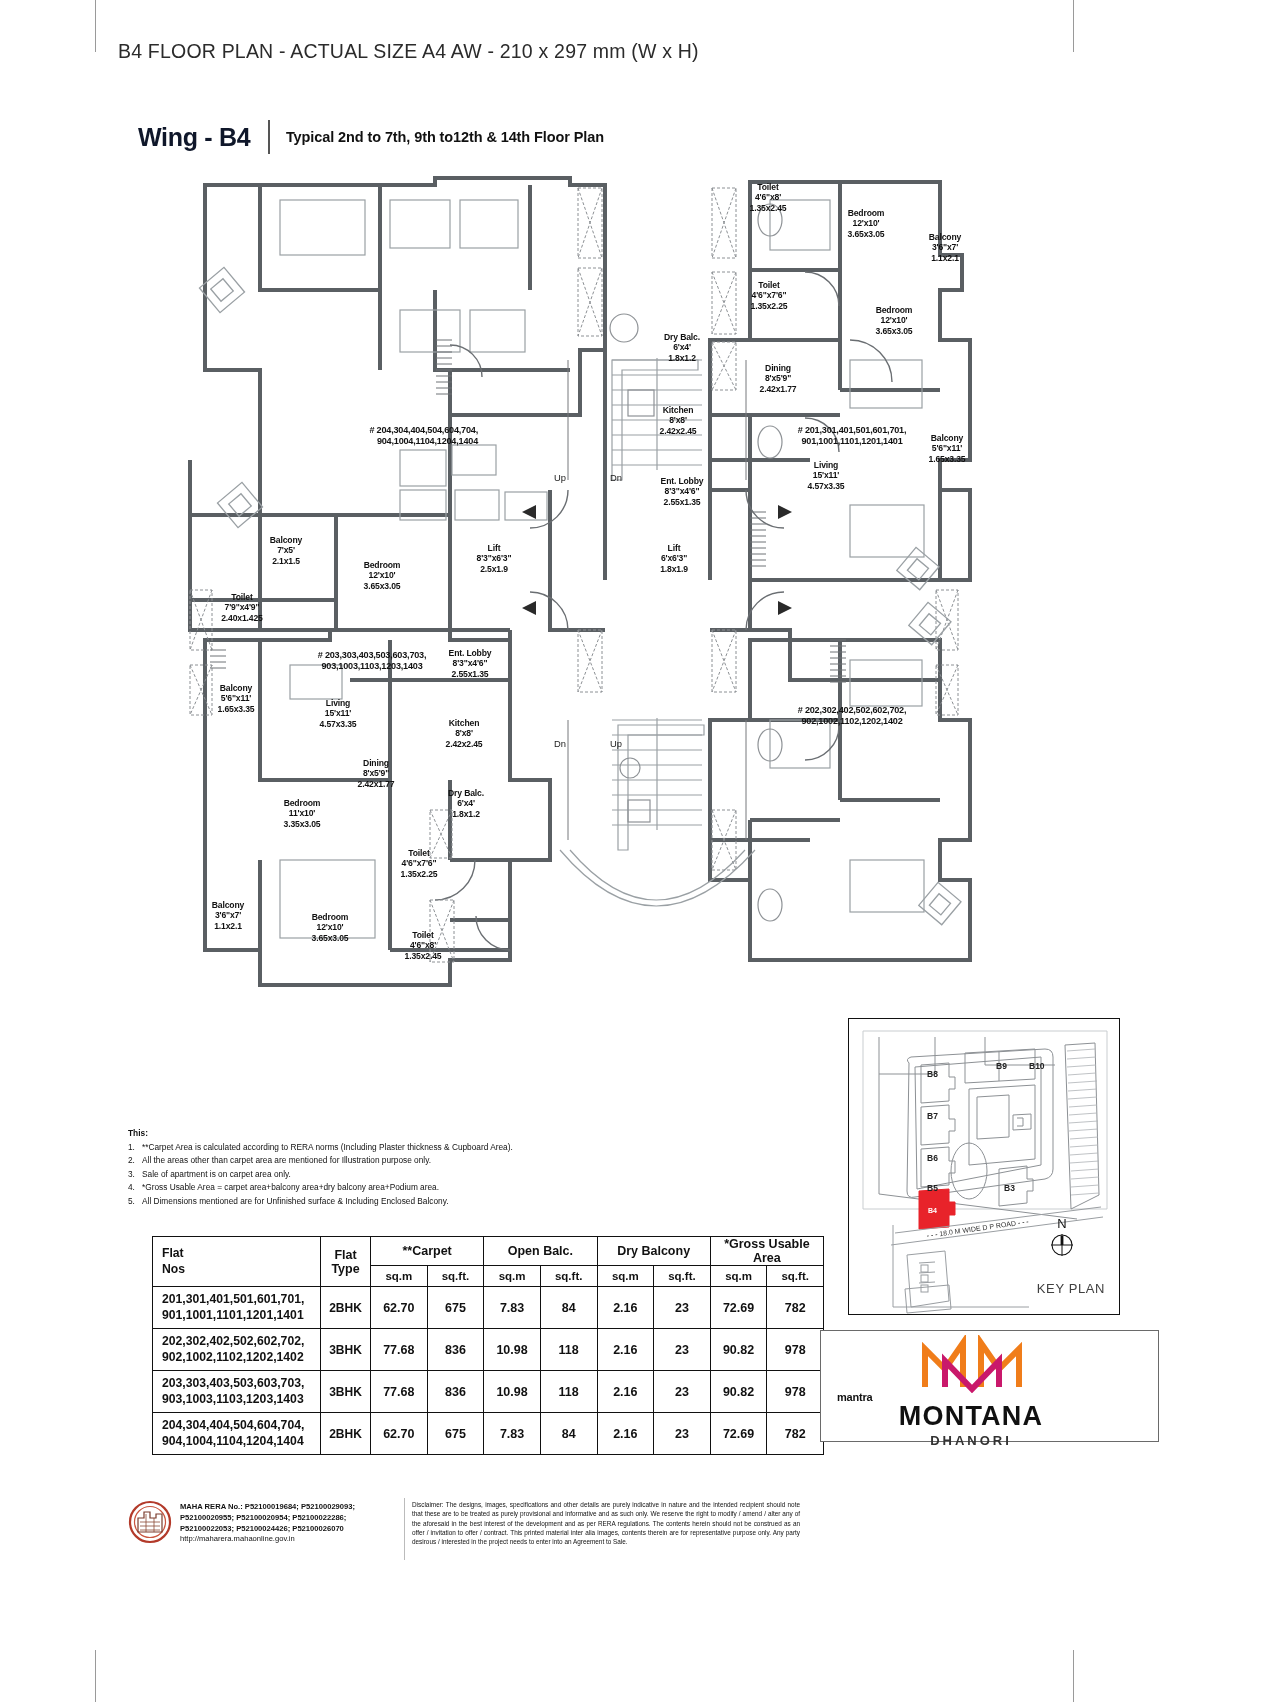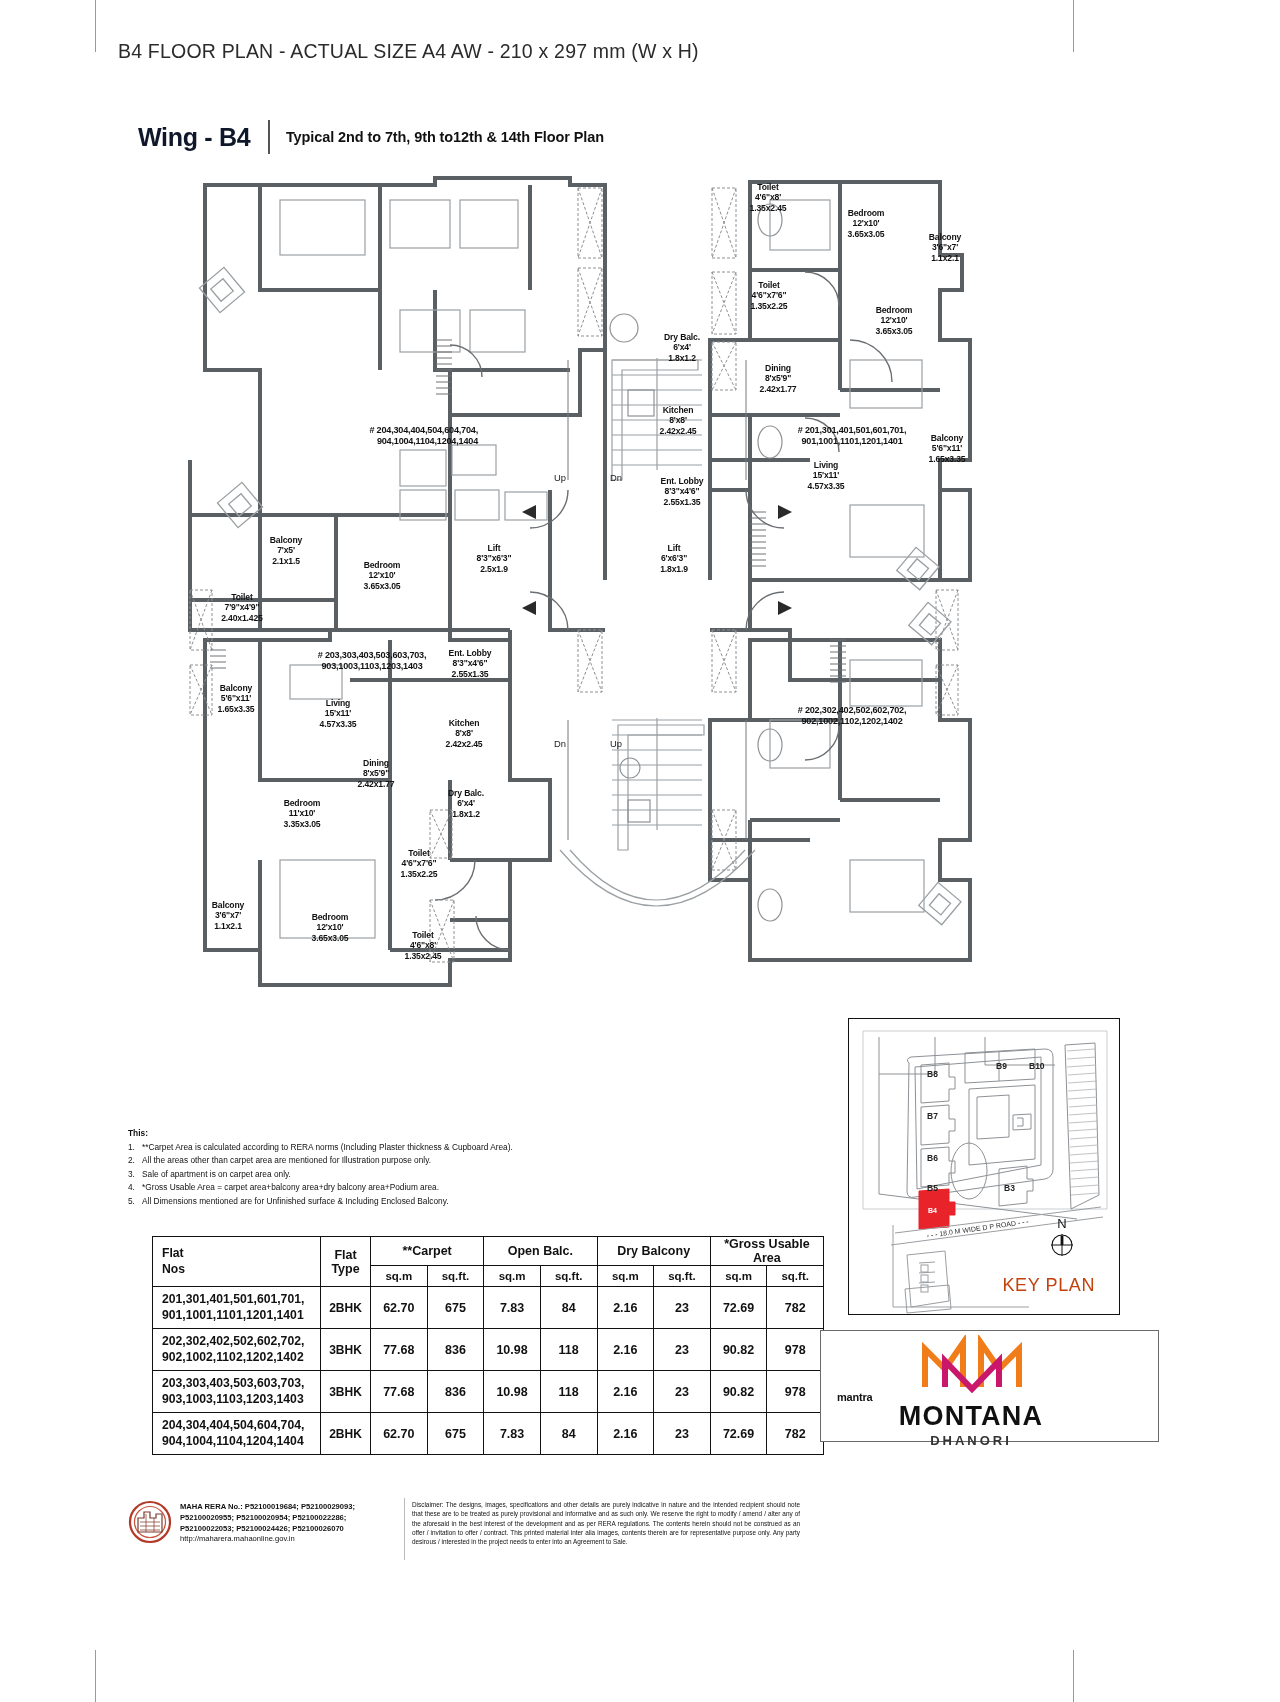--- a/index.html
+++ b/index.html
@@ -80,22 +80,22 @@
   .col-type { width:50px; }
   .col-num { width:56px; }
 
   
   #keyplan-box {
     position:absolute; left:848px; top:1018px; width:272px; height:297px;
     border:1px solid #111; background:#fff;
   }
   #keyplan-box svg { display:block; }
   #keyplan-caption {
-    position:absolute; right:24px; bottom:18px;
-    font-size:18px; letter-spacing:.6px; color:#c2410c;
+    position:absolute; right:14px; bottom:18px;
+    font-size:13px; letter-spacing:.6px; color:#404040;
   }
   .kp-tag { font-size:8.5px; font-weight:bold; fill:#222; }
   .kp-tag-hl { font-size:7px; font-weight:bold; fill:#ffffff; }
   #north-mark { position:absolute; right:44px; bottom:56px; text-align:center; }
   #north-mark .nletter { font-size:13px; font-weight:500; color:#111; margin-bottom:1px; }
 
   
   #brand-box {
     position:absolute; left:820px; top:1330px; width:339px; height:112px;
     border:1px solid #6a6a6a; background:#fff;

